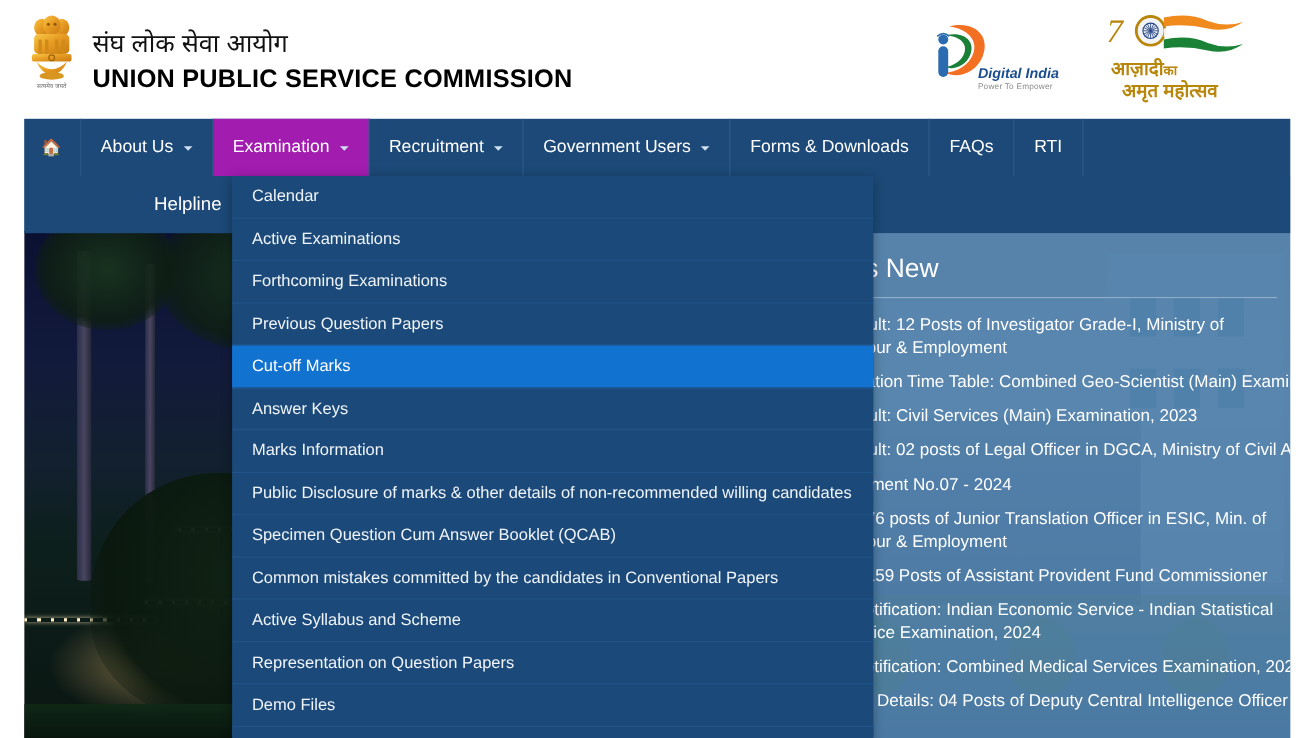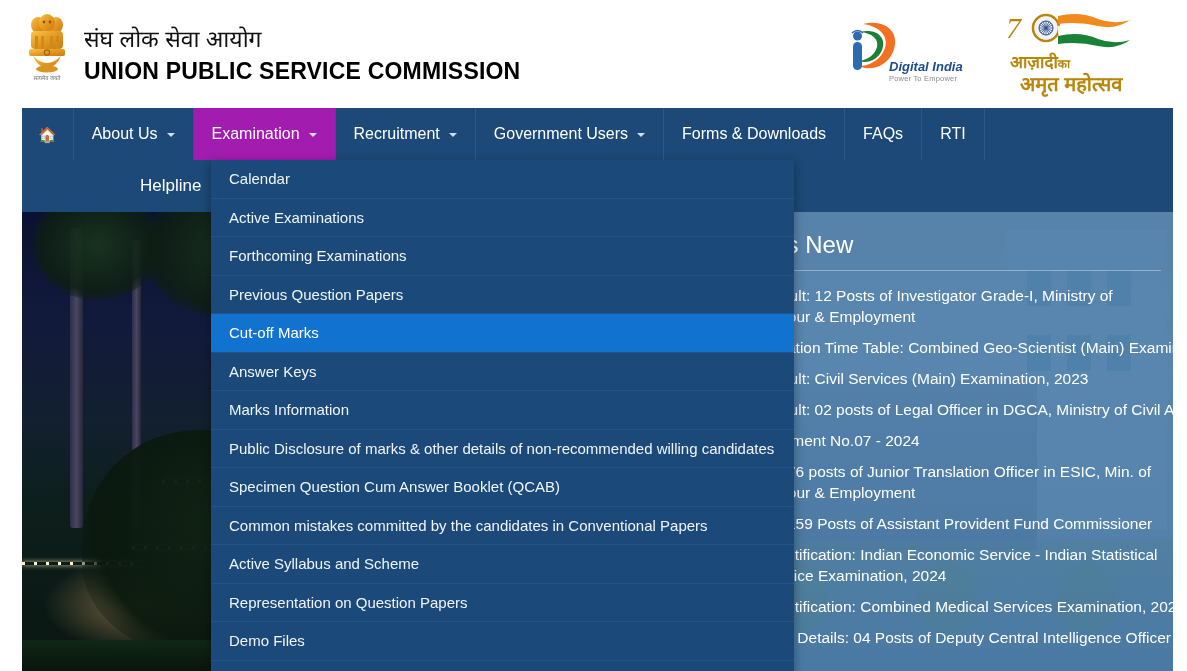--- a/index.html
+++ b/index.html
@@ -33,21 +33,21 @@
 
   .logo-digital { position: absolute; left: 843px; top: 18px; width: 145px; height: 62px; }
   .logo-digital .di-mark { position: absolute; left: 0; top: 0; }
   .logo-digital .di-text { position: absolute; left: 46px; top: 22px; margin-top: 20px; }
   .di-name { font-size: 13px; font-style: italic; font-weight: bold; color: #1b4d8e; line-height: 14px; }
   .di-tag { font-size: 7.5px; color: #8a8a8a; line-height: 10px; letter-spacing: .2px; }
 
   .logo-azadi { position: absolute; left: 1002px; top: 8px; width: 150px; height: 84px; }
   .azadi-hi1 { position: absolute; left: 8px; top: 42px; font-size: 17px; color: #b8860b; font-weight: 600; }
   .azadi-ka { font-size: 12px; }
-  .azadi-hi2 { position: absolute; left: 18px; top: 62px; font-size: 20px; color: #b8860b; font-weight: 600; }
+  .azadi-hi2 { position: absolute; left: 18px; top: 62px; font-size: 17px; color: #b8860b; font-weight: 600; }
 
   
   .navbar {
     position: absolute; left: 22px; top: 108px; width: 1151px; height: 52px;
     background: #1c4977;
     display: flex; align-items: stretch;
   }
   .nav-item {
     display: flex; align-items: center; gap: 6px;
     padding: 0 18px;

